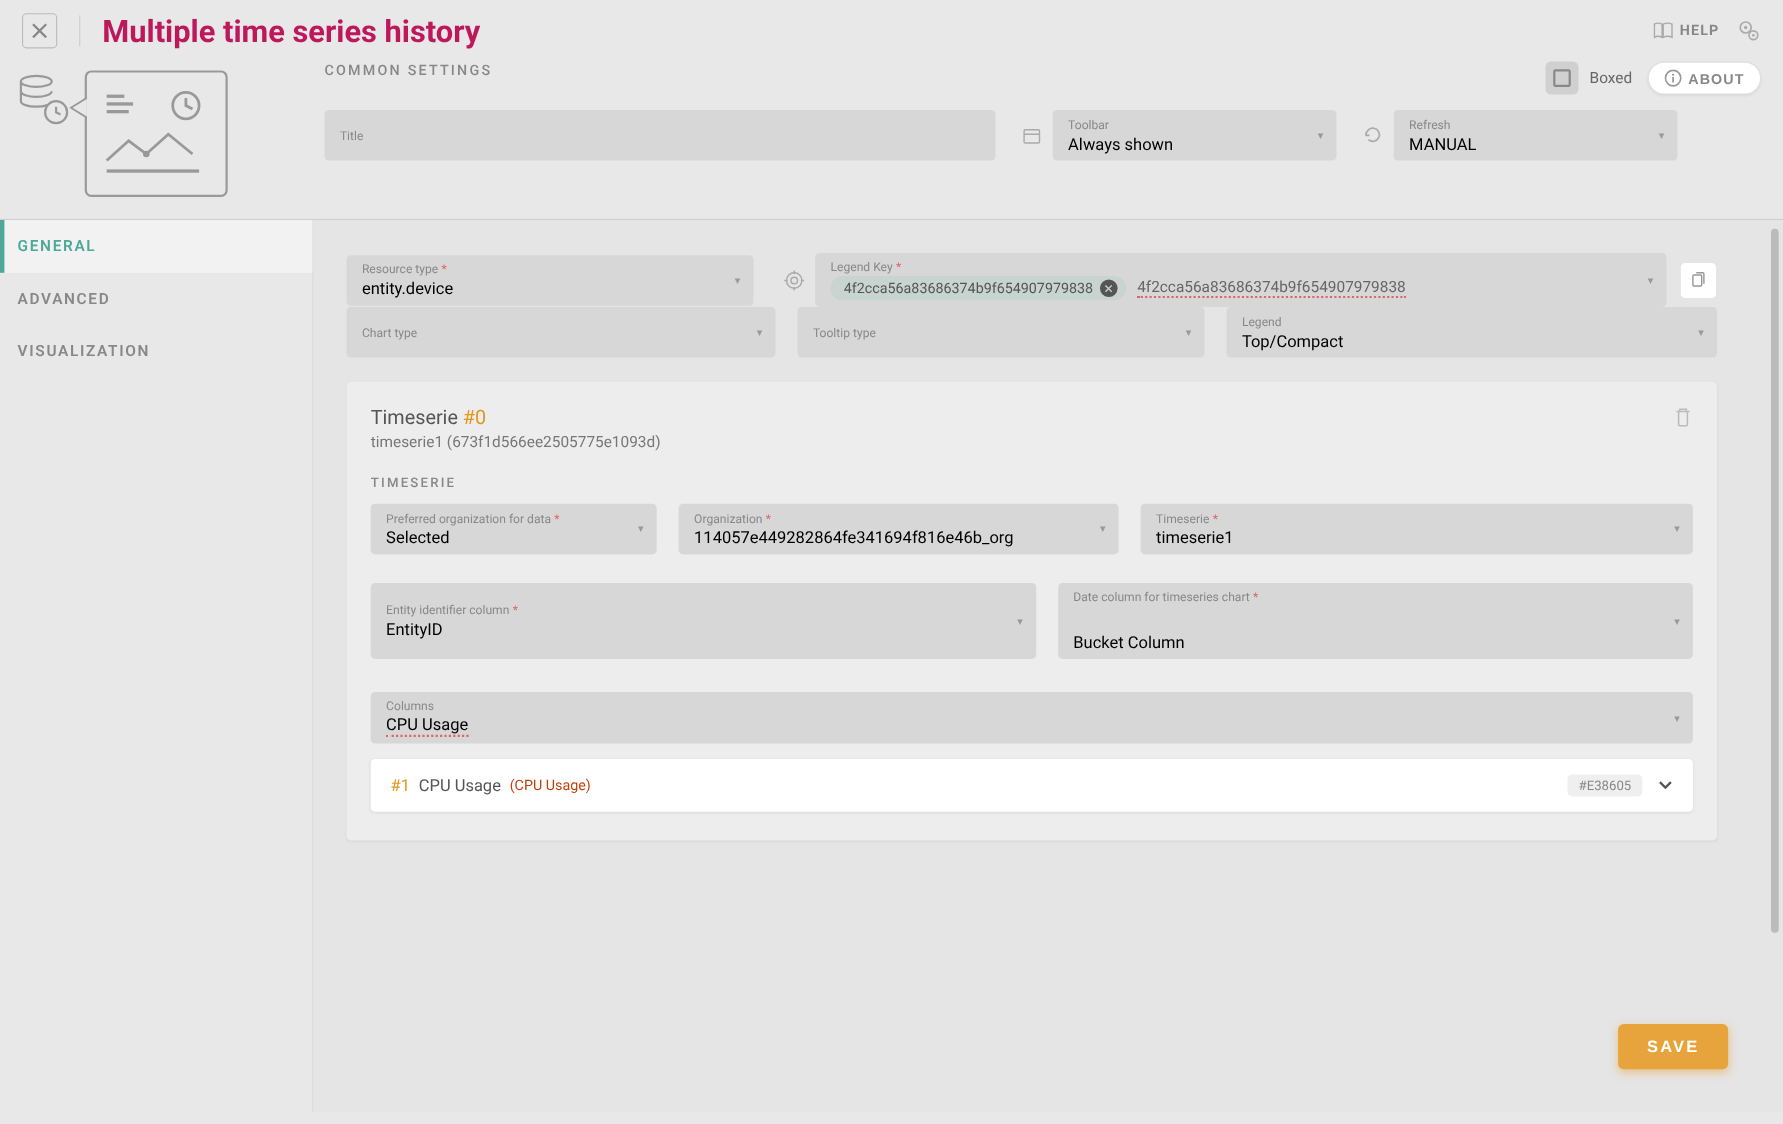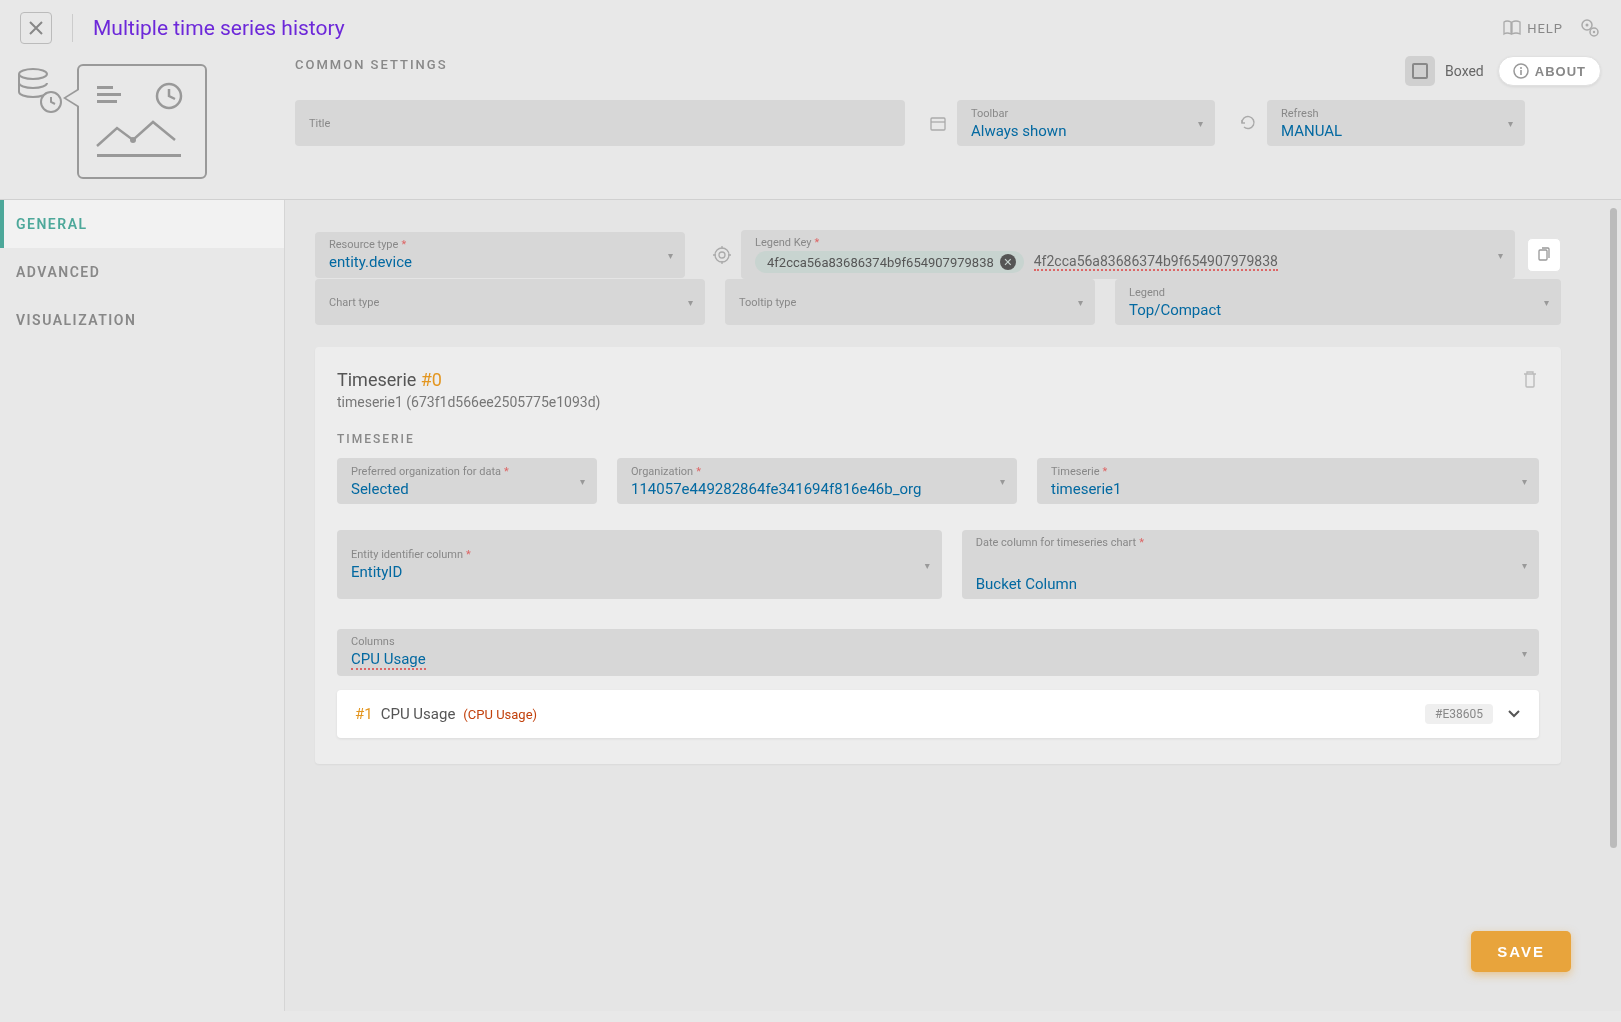--- a/index.html
+++ b/index.html
@@ -1,23 +1,23 @@
 <!DOCTYPE html>
 <html><head>
 <meta charset="utf-8">
 <style>
 * { box-sizing: border-box; margin: 0; padding: 0; }
 body { font-family: -apple-system, BlinkMacSystemFont, "Segoe UI", Roboto, sans-serif; background: #e8e8e8; color: #555; width: 1621px; height: 1022px; overflow: hidden; position: relative; }
 
 .header { display: flex; align-items: center; padding: 12px 20px; height: 56px; }
 .close-btn { width: 32px; height: 32px; border: 1px solid #bbb; border-radius: 4px; display: flex; align-items: center; justify-content: center; cursor: pointer; background: transparent; }
 .divider-v { width: 1px; height: 28px; background: #ccc; margin: 0 20px; }
-.page-title { font-size: 21px; font-weight: 400; color: #6d28d9; }
+.page-title { font-size: 28px; font-weight: 700; color: #be185d; }
 .header-right { margin-left: auto; display: flex; align-items: center; gap: 16px; }
-.help-link { display: flex; align-items: center; gap: 6px; color: #888; font-size: 13px; letter-spacing: 1px; font-weight: 400; cursor: pointer; }
+.help-link { display: flex; align-items: center; gap: 6px; color: #888; font-size: 13px; letter-spacing: 1px; font-weight: 700; cursor: pointer; }
 .gear-icon { color: #aaa; cursor: pointer; }
 
 .top-section { display: flex; padding: 0 0 20px 15px; }
 .icon-area { width: 280px; display: flex; align-items: flex-start; gap: 12px; padding-top: 8px; }
 .widget-icon-small { width: 50px; height: 50px; }
 .widget-icon-large { width: 130px; height: 115px; border: 2px solid #999; border-radius: 6px; padding: 12px; position: relative; }
 .speech-tail { position: absolute; left: -16px; top: 22px; width: 0; height: 0; border-top: 10px solid transparent; border-bottom: 10px solid transparent; border-right: 16px solid #999; }
 .speech-tail::after { content: ''; position: absolute; left: 3px; top: -8px; border-top: 8px solid transparent; border-bottom: 8px solid transparent; border-right: 13px solid #e8e8e8; }
 
 .common-settings { flex: 1; padding-right: 20px; }
@@ -27,21 +27,21 @@
 .common-row2 { display: flex; gap: 20px; }
 
 .boxed-toggle { display: flex; align-items: center; gap: 10px; }
 .toggle-box { width: 30px; height: 30px; background: #d0d0d0; border-radius: 5px; display: flex; align-items: center; justify-content: center; cursor: pointer; }
 .toggle-inner { width: 16px; height: 16px; border: 2px solid #888; border-radius: 2px; }
 .about-btn { display: flex; align-items: center; gap: 6px; background: #fff; border: 1px solid #e0e0e0; border-radius: 16px; padding: 6px 14px; color: #888; font-size: 13px; letter-spacing: 1px; font-weight: 600; cursor: pointer; box-shadow: 0 1px 3px rgba(0,0,0,0.08); }
 
 .input-field { background: #d7d7d7; border-radius: 4px; padding: 8px 14px; position: relative; display: flex; flex-direction: column; justify-content: center; min-height: 42px; }
 .input-field.tall { min-height: 46px; padding: 6px 14px; }
 .input-label { font-size: 11px; color: #888; display: flex; gap: 3px; }
-.input-value { font-size: 15px; color: #0369a1; margin-top: 2px; }
+.input-value { font-size: 15px; color: #000000; margin-top: 2px; }
 .input-field .caret { position: absolute; right: 12px; top: 50%; transform: translateY(-50%); color: #999; font-size: 10px; }
 .req { color: #d66; }
 
 .icon-prefix { width: 26px; height: 26px; display: flex; align-items: center; justify-content: center; color: #aaa; margin-right: 6px; }
 .with-icon { display: flex; align-items: center; }
 .with-icon .input-field { flex: 1; }
 
 .title-input { flex: 1; max-width: 610px; }
 .toolbar-input { width: 290px; }
 .refresh-input { width: 290px; }

